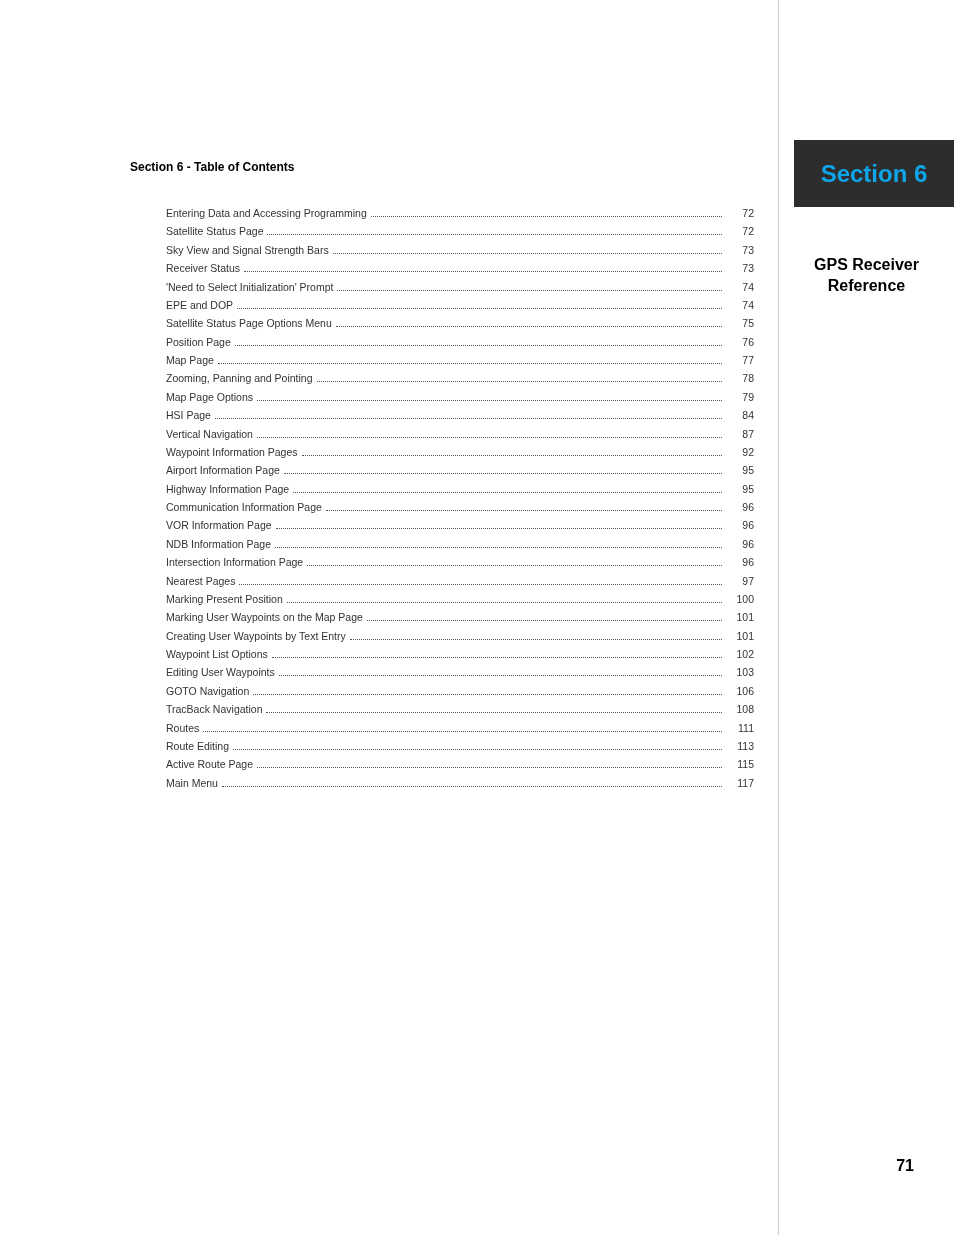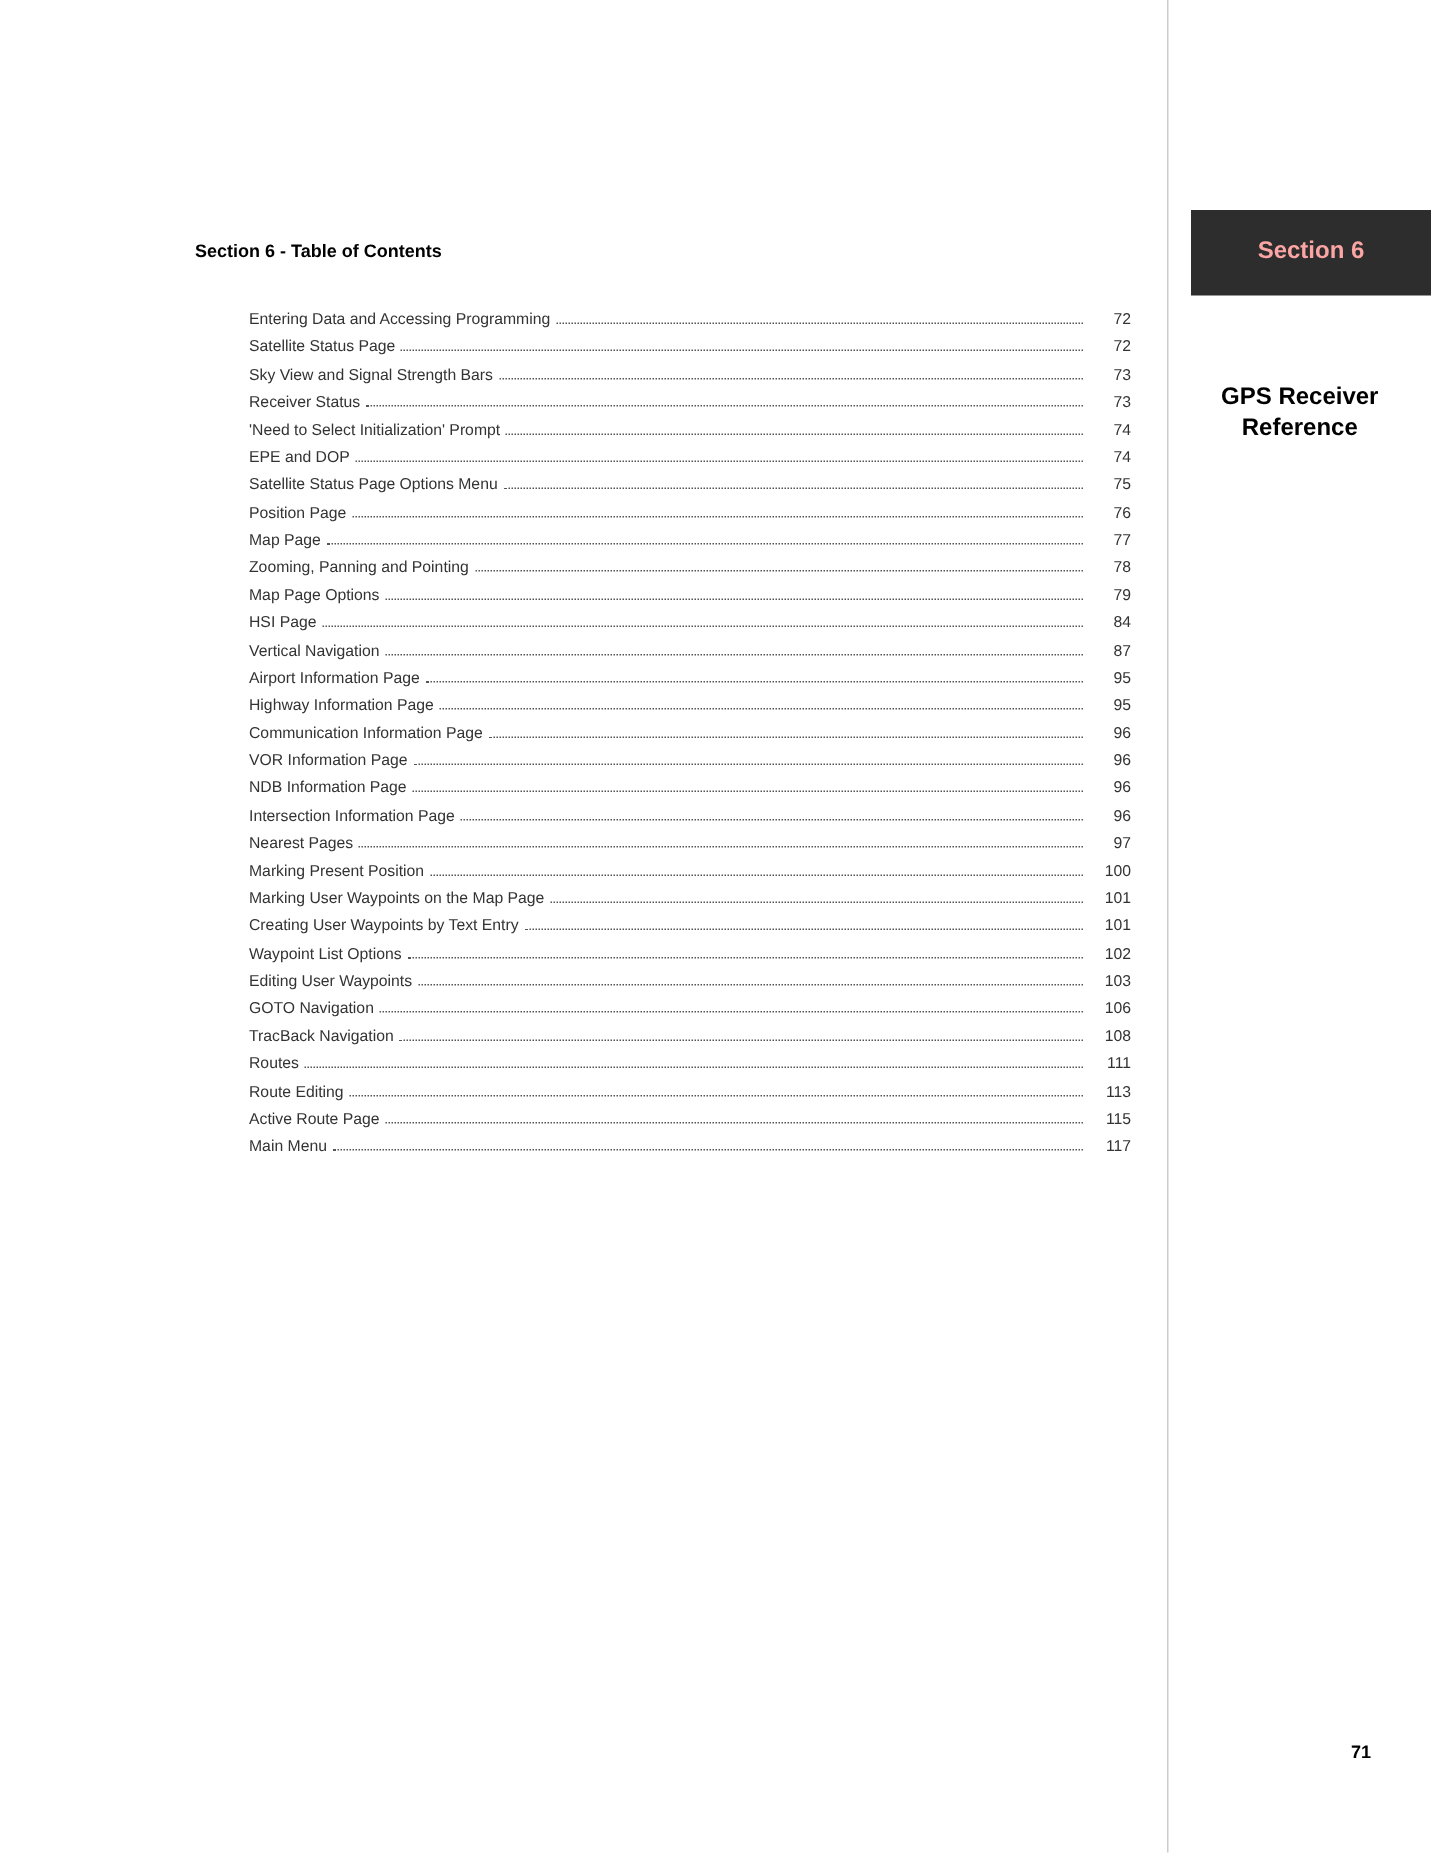--- a/index.html
+++ b/index.html
@@ -31,23 +31,23 @@
       top: 140px;
       right: 0;
       width: 160px;
       background: #2d2d2d;
       color: #ffffff;
       padding: 18px 20px;
       text-align: center;
     }
 
     .section-tab-title {
-      font-size: 16px;
+      font-size: 24px;
       font-weight: bold;
-      color: #fca5a5;
+      color: #0ea5e9;
       line-height: 1.3;
     }
 
     
     .main-content {
       position: absolute;
       top: 160px;
       left: 130px;
       right: 200px;
       bottom: 100px;
@@ -116,21 +116,21 @@
       font-weight: bold;
       color: #000000;
       line-height: 1.3;
     }
 
     
     .page-number {
       position: absolute;
       bottom: 60px;
       right: 40px;
-      font-size: 12px;
+      font-size: 16px;
       font-weight: bold;
       color: #000000;
     }
 
     
     .right-border {
       position: absolute;
       top: 0;
       right: 175px;
       width: 1px;
@@ -241,20 +241,27 @@
         </li>
         <li>
           <div class="toc-entry">
             <span class="toc-label">Vertical Navigation</span>
             <span class="toc-dots"></span>
             <span class="toc-page">87</span>
           </div>
         </li>
         <li>
           <div class="toc-entry">
+            <span class="toc-label">Waypoint Information Pages</span>
+            <span class="toc-dots"></span>
+            <span class="toc-page">92</span>
+          </div>
+        </li>
+        <li>
+          <div class="toc-entry">
             <span class="toc-label">Airport Information Page</span>
             <span class="toc-dots"></span>
             <span class="toc-page">95</span>
           </div>
         </li>
         <li>
           <div class="toc-entry">
             <span class="toc-label">Highway Information Page</span>
             <span class="toc-dots"></span>
             <span class="toc-page">95</span>

